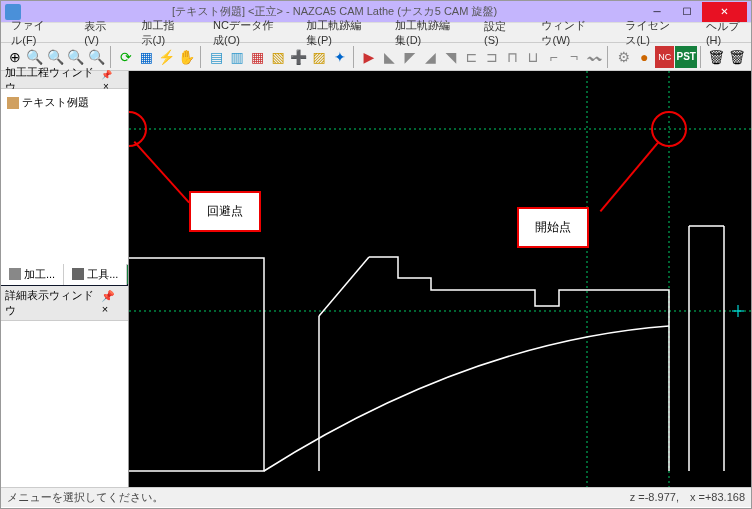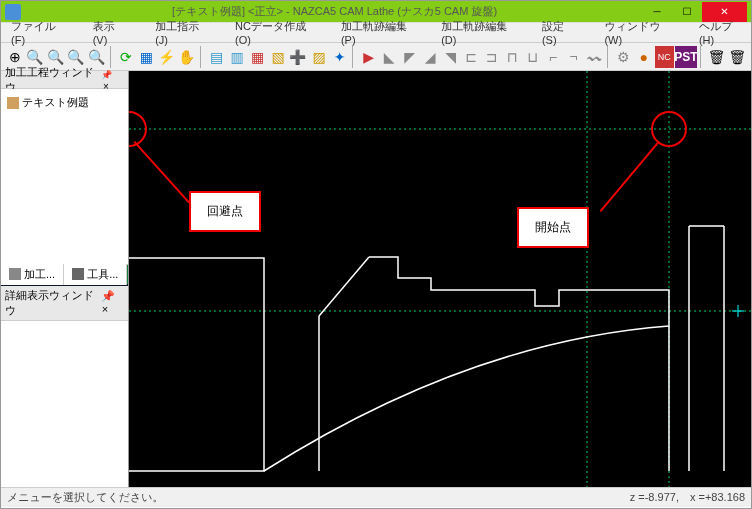--- a/index.html
+++ b/index.html
@@ -1,17 +1,17 @@
 <!DOCTYPE html>
 <html><head>
 <meta charset="utf-8">
 <style>
 *{margin:0;padding:0;box-sizing:border-box;font-family:"MS UI Gothic","Meiryo",sans-serif;font-size:11px}
 body{background:#fff;width:752px;height:509px;overflow:hidden;position:relative;border:1px solid #999}
-.titlebar{height:22px;background:#84cc16;display:flex;align-items:center;padding:0 4px;border-bottom:1px solid #ddd}
+.titlebar{height:22px;background:#c4b5fd;display:flex;align-items:center;padding:0 4px;border-bottom:1px solid #ddd}
 .titlebar .icon{width:16px;height:16px;background:#4a90d9;border-radius:2px;margin-right:6px}
 .titlebar .title{flex:1;text-align:center;color:#555}
 .winbtns{display:flex}
 .winbtn{width:30px;height:20px;display:flex;align-items:center;justify-content:center;cursor:pointer;font-size:10px}
 .winbtn.close{background:#e81123;color:#fff;width:45px}
 .menubar{height:20px;background:#f0f0f0;display:flex;align-items:center;padding:0 4px;gap:19px;border-bottom:1px solid #ccc}
 .menuitem{padding:2px 6px;cursor:pointer;color:#333}
 .toolbar{height:28px;background:#f0f0f0;display:flex;align-items:center;padding:2px 4px;gap:1px;border-bottom:1px solid #ccc}
 .tbtn{width:22px;height:22px;display:flex;align-items:center;justify-content:center;cursor:pointer;border:1px solid transparent;font-size:14px}
 .tsep{width:4px;height:22px;border-left:1px solid #aaa;margin:0 2px}
@@ -50,20 +50,21 @@
 
 <div class="menubar">
   <span class="menuitem">ファイル(F)</span>
   <span class="menuitem">表示(V)</span>
   <span class="menuitem">加工指示(J)</span>
   <span class="menuitem">NCデータ作成(O)</span>
   <span class="menuitem">加工軌跡編集(P)</span>
   <span class="menuitem">加工軌跡編集(D)</span>
   <span class="menuitem">設定(S)</span>
   <span class="menuitem">ウィンドウ(W)</span>
+  <span class="menuitem">ライセンス(L)</span>
   <span class="menuitem">ヘルプ(H)</span>
 </div>
 
 <div class="toolbar">
   <div class="tbtn">⊕</div>
   <div class="tbtn">🔍</div>
   <div class="tbtn">🔍</div>
   <div class="tbtn">🔍</div>
   <div class="tbtn">🔍</div>
   <div class="tsep"></div>
@@ -89,21 +90,21 @@
   <div class="tbtn" style="color:#888">⊐</div>
   <div class="tbtn" style="color:#888">⊓</div>
   <div class="tbtn" style="color:#888">⊔</div>
   <div class="tbtn" style="color:#888">⌐</div>
   <div class="tbtn" style="color:#888">¬</div>
   <div class="tbtn" style="color:#888">〰</div>
   <div class="tsep"></div>
   <div class="tbtn" style="color:#888">⚙</div>
   <div class="tbtn" style="color:#c60">●</div>
   <div class="tbtn" style="background:#c33;color:#fff;font-size:9px;font-weight:normal">NC</div>
-  <div class="tbtn" style="background:#701a75;color:#fff;font-size:12px;font-weight:bold">PST</div>
+  <div class="tbtn" style="background:#15803d;color:#fff;font-size:10px;font-weight:bold">PST</div>
   <div class="tsep"></div>
   <div class="tbtn">🗑</div>
   <div class="tbtn">🗑</div>
 </div>
 
 <div class="main">
   <div class="sidebar">
     <div class="panel-hdr">
       <span>加工工程ウィンドウ</span>
       <span><span class="pin">📌</span> <span class="x">×</span></span>

